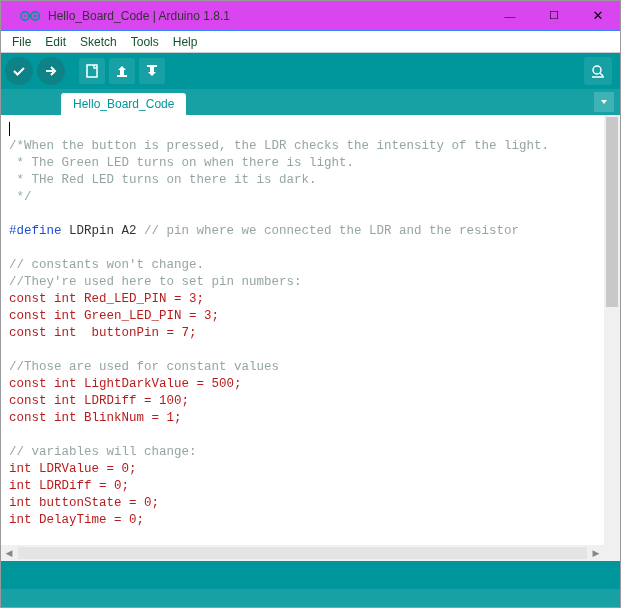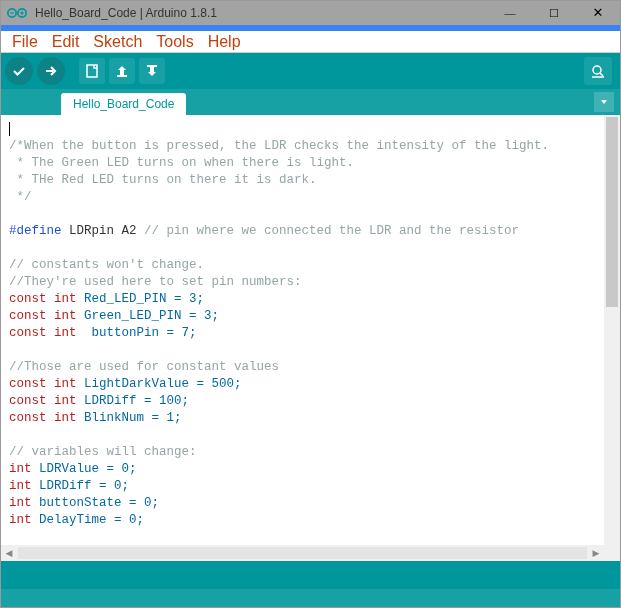--- a/index.html
+++ b/index.html
@@ -1,25 +1,25 @@
 <!DOCTYPE html>
 <html><head>
 <meta charset="utf-8">
 <style>
   * { box-sizing: border-box; margin: 0; padding: 0; }
   body { font-family: "Segoe UI", Tahoma, sans-serif; font-size: 12px; background: #fff; width: 621px; height: 608px; overflow: hidden; display: flex; flex-direction: column; border: 1px solid #999; }
   
-  .titlebar { height: 30px; display: flex; align-items: center; background: #a3a3a3; border-bottom: 6px solid #3b82f6; }
+  .titlebar { height: 30px; display: flex; align-items: center; background: #d946ef; border-bottom: 1px solid #3b82f6; padding-left: 13px; }
   .titlebar .icon { width: 20px; height: 20px; margin: 0 6px; display: flex; align-items: center; justify-content: center; }
   .titlebar .title { flex: 1; font-size: 12px; color: #333; padding-left: 2px; }
   .titlebar .winbtn { width: 44px; height: 30px; display: flex; align-items: center; justify-content: center; font-family: "Segoe UI Symbol"; font-size: 11px; }
   .titlebar .winbtn.close { font-size: 13px; }
 
   .menubar { height: 22px; background: #fff; display: flex; align-items: center; padding: 0 4px; border-bottom: 1px solid #ccc; }
-  .menubar .menuitem { padding: 2px 7px; font-size: 16px; color: #c2410c; }
+  .menubar .menuitem { padding: 2px 7px; font-size: 12px; color: #14532d; }
 
   .toolbar { height: 36px; background: #00979c; display: flex; align-items: center; padding: 0 4px; }
   .toolbtn { width: 28px; height: 28px; border-radius: 14px; background: #0d8287; margin-right: 4px; display: flex; align-items: center; justify-content: center; color: #fff; }
   .toolbtn svg { width: 16px; height: 16px; }
   .toolbtn.square { border-radius: 3px; background: #17a1a5; width: 26px; height: 26px; }
   .toolbar .spacer { flex: 1; }
   .toolbtn.serial { border-radius: 3px; background: #17a1a5; width: 28px; height: 28px; }
 
   .tabbar { height: 26px; background: #17a1a5; display: flex; align-items: flex-end; padding-left: 12px; position: relative; }
   .tab { background: #fff; padding: 4px 12px; font-size: 12px; color: #00979c; border-top-left-radius: 3px; border-top-right-radius: 3px; margin-left: 48px; }
@@ -36,21 +36,21 @@
 
   .console { height: 28px; background: #00979c; }
   .statusbar { height: 18px; background: #17a1a5; }
 
   .cursor { display:inline-block; width:1px; height:14px; background:#000; vertical-align:middle; }
 
   .c-comment { color: #95a5a6; }
   .c-pre { color: #1d4ed8; }
   .c-macro { color: #333; margin-top: 32px; }
   .c-key { color: #b91c1c; }
-  .c-assign { color: #0369a1; }
+  .c-assign { color: #b91c1c; }
 </style>
 </head>
 <body>
 
 <div class="titlebar">
   <span class="icon">
     <svg viewBox="0 0 24 12">
         <ellipse cx="6" cy="6" rx="5" ry="5" fill="none" stroke="#00979c" stroke-width="2"></ellipse>
         <ellipse cx="18" cy="6" rx="5" ry="5" fill="none" stroke="#00979c" stroke-width="2"></ellipse>
         <line x1="4" y1="6" x2="8" y2="6" stroke="#00979c" stroke-width="1.5"></line>

